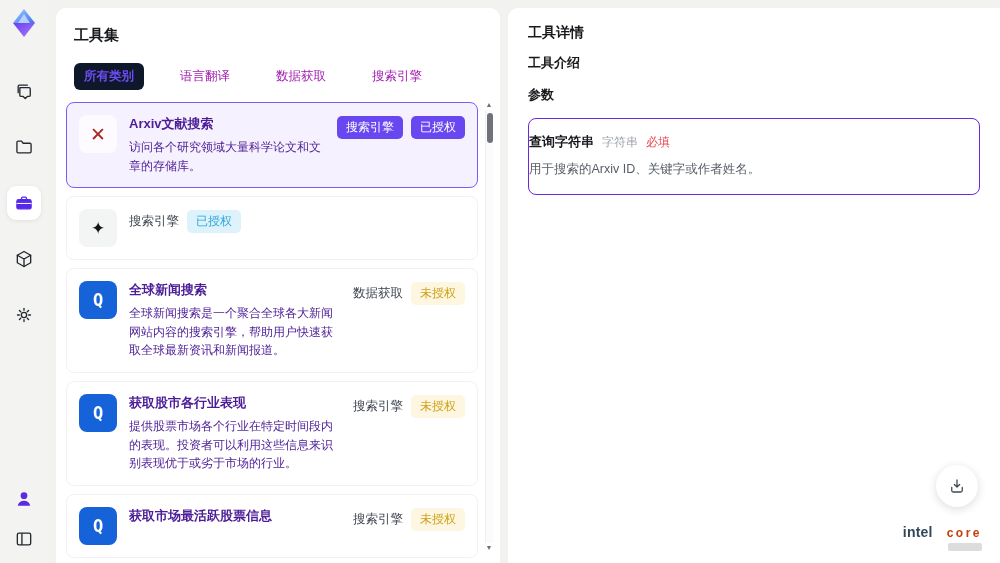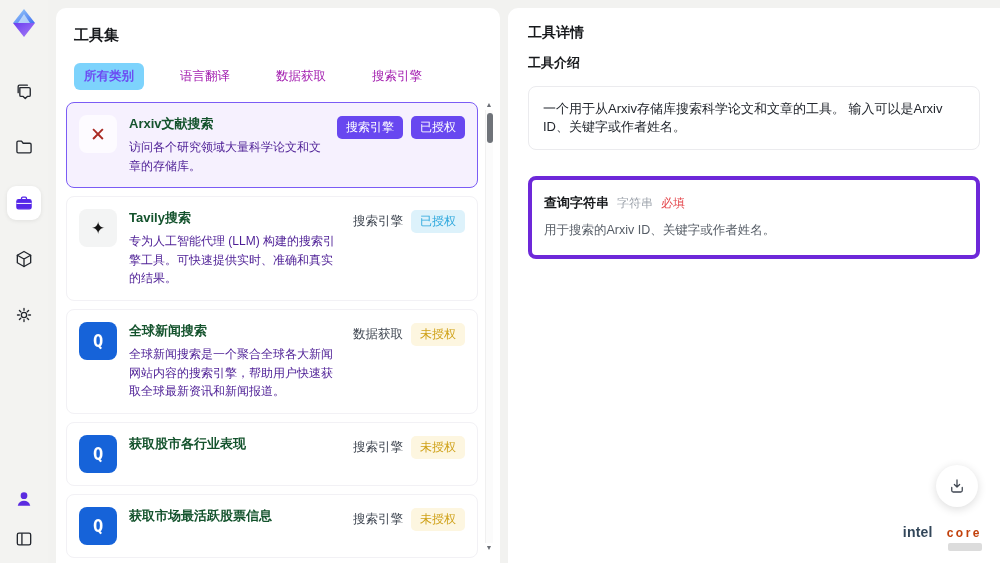--- a/index.html
+++ b/index.html
@@ -26,36 +26,36 @@
   .content { flex:1; display:flex; gap:8px; padding:8px 0 0 8px; height:100%; }
   .panel { background:#ffffff; border-radius:10px 10px 0 0; height:100%; }
   .panel-left { width:444px; flex:0 0 444px; padding:16px 0 0 0; position:relative; display:flex; flex-direction:column; }
   .panel-right { flex:1; padding:16px 20px; position:relative; border-radius:10px 0 0 0; }
 
   .panel-title { font-size:15px; font-weight:bold; padding:2px 18px 0; }
 
   
   .tabs { display:flex; gap:26px; padding:18px 18px 10px; align-items:center; }
   .tab { font-size:12.5px; color:#a21caf; padding:5px 10px; border-radius:6px; cursor:pointer; white-space:nowrap; }
-  .tab.active { background:#7dd3fc; color:#6c4df2; font-weight:bold; }
+  .tab.active { background:#0f172a; color:#6c4df2; font-weight:bold; }
 
   
   .tool-list { flex:1; overflow:hidden; padding:2px 22px 0 10px; position:relative; }
   .card { display:flex; align-items:flex-start; background:#fff; border:1px solid #f2f1f5;
     border-radius:8px; padding:12px 12px; margin-bottom:8px; cursor:pointer; }
   .card.selected { background:#f6f1fe; border:1.5px solid #7b5cf5; }
   .card-icon { width:38px; height:38px; border-radius:8px; flex:0 0 38px; margin-right:12px;
     display:flex; align-items:center; justify-content:center; font-size:19px; font-weight:bold; }
   .icon-arxiv { background:#ffffff; color:#a92a23; }
   .card.selected .icon-arxiv { background:#fdfbff; }
   .icon-tavily { background:#f3f4f4; color:#141414; font-size:17px; }
   .icon-blue { background:#1663d9; color:#ffffff; font-size:17px;
     font-family:"DejaVu Sans Mono",monospace; }
   .card-main { flex:1; min-width:0; padding-right:10px; }
-  .card-title { font-size:13px; font-weight:bold; color:#14532d; margin-bottom:5px; }
+  .card-title { font-size:13px; font-weight:bold; color:#4c1d95; margin-bottom:5px; }
   .card-desc { font-size:12px; color:#4c1d95; line-height:1.55; }
   .card-side { display:flex; gap:8px; align-items:center; flex:0 0 auto; margin-top:1px; }
   .cat-text { font-size:12.5px; color:#3f4651; white-space:nowrap; }
   .pill { font-size:12px; padding:3px 9px; border-radius:5px; white-space:nowrap; }
   .pill.purple { background:#6847f0; color:#ffffff; }
   .pill.blue { background:#ddf2fb; color:#2ea8dd; }
   .pill.yellow { background:#fdf6e0; color:#cfa118; }
 
   
   .scrollbar { position:absolute; top:0; right:6px; width:10px; height:calc(100% - 10px);
@@ -63,21 +63,21 @@
   .sb-arrow { font-size:7px; color:#6b6f76; line-height:10px; height:10px; cursor:pointer; }
   .sb-track { flex:1; width:8px; background:#fbfbfb; border-left:1px solid #f0f0f0; position:relative; }
   .sb-thumb { position:absolute; top:3px; left:1px; width:6px; height:30px; background:#6f7379;
     border-radius:3px; cursor:pointer; }
 
   
   .detail-title { font-size:14px; font-weight:bold; margin-bottom:12px; }
   .section-title { font-size:13px; font-weight:bold; margin-bottom:14px; }
   .intro-box { border:1px solid #ebebee; border-radius:8px; padding:13px 14px; font-size:13px;
     color:#23272e; margin-bottom:26px; }
-  .param-box { border:4px solid #6d28d9; border-radius:8px; padding:14px 12px 16px; }
+  .param-box { border:1px solid #6d28d9; border-radius:8px; padding:14px 0 16px; }
   .param-head { display:flex; align-items:baseline; gap:8px; margin-bottom:10px; }
   .param-name { font-size:13px; font-weight:bold; color:#17191c; }
   .param-type { font-size:12px; color:#9ba1aa; }
   .param-required { font-size:12px; color:#e5484d; }
   .param-desc { font-size:12.5px; color:#565d66; }
 
   
   .download-btn { position:absolute; right:22px; bottom:56px; width:42px; height:42px;
     border-radius:50%; background:#ffffff; box-shadow:0 2px 10px rgba(0,0,0,.14);
     display:flex; align-items:center; justify-content:center; cursor:pointer; }
@@ -185,24 +185,20 @@
           <div class="card-side">
             <span class="pill purple">搜索引擎</span>
             <span class="pill purple">已授权</span>
           </div>
         </div>
 
         <div class="card">
           <div class="card-icon icon-tavily">
             <span>✦</span>
             </div>
-          <div class="card-main">
-            <div class="card-title">Tavily搜索</div>
-            <div class="card-desc">专为人工智能代理 (LLM) 构建的搜索引擎工具。可快速提供实时、准确和真实的结果。</div>
-          </div>
           <div class="card-side">
             <span class="cat-text">搜索引擎</span>
             <span class="pill blue">已授权</span>
           </div>
         </div>
 
         <div class="card">
           <div class="card-icon icon-blue">
             <span>Q</span>
             </div>
@@ -215,20 +211,21 @@
             <span class="pill yellow">未授权</span>
           </div>
         </div>
 
         <div class="card">
           <div class="card-icon icon-blue">
             <span>Q</span>
             </div>
           <div class="card-main">
             <div class="card-title">获取股市各行业表现</div>
+            <div class="card-desc">提供股票市场各个行业在特定时间段内的表现。投资者可以利用这些信息来识别表现优于或劣于市场的行业。</div>
           </div>
           <div class="card-side">
             <span class="cat-text">搜索引擎</span>
             <span class="pill yellow">未授权</span>
           </div>
         </div>
 
         <div class="card">
           <div class="card-icon icon-blue">
             <span>Q</span>
@@ -250,22 +247,22 @@
           </div>
           <div class="sb-arrow">▼</div>
         </div>
       </div>
     </div>
 
     <div class="panel panel-right">
       <div class="detail-title">工具详情</div>
 
       <div class="section-title">工具介绍</div>
-      <div class="intro-box">一个用于从Arxiv存储库搜索科学论文和文章的工具。 输入可以是Arxiv ID、关键字或作者姓名。</div>
-
+
+      <div class="section-title">参数</div>
       <div class="param-box">
         <div class="param-head">
           <span class="param-name">查询字符串</span>
           <span class="param-type">字符串</span>
           <span class="param-required">必填</span>
         </div>
         <div class="param-desc">用于搜索的Arxiv ID、关键字或作者姓名。</div>
       </div>
 
       <div class="download-btn">

